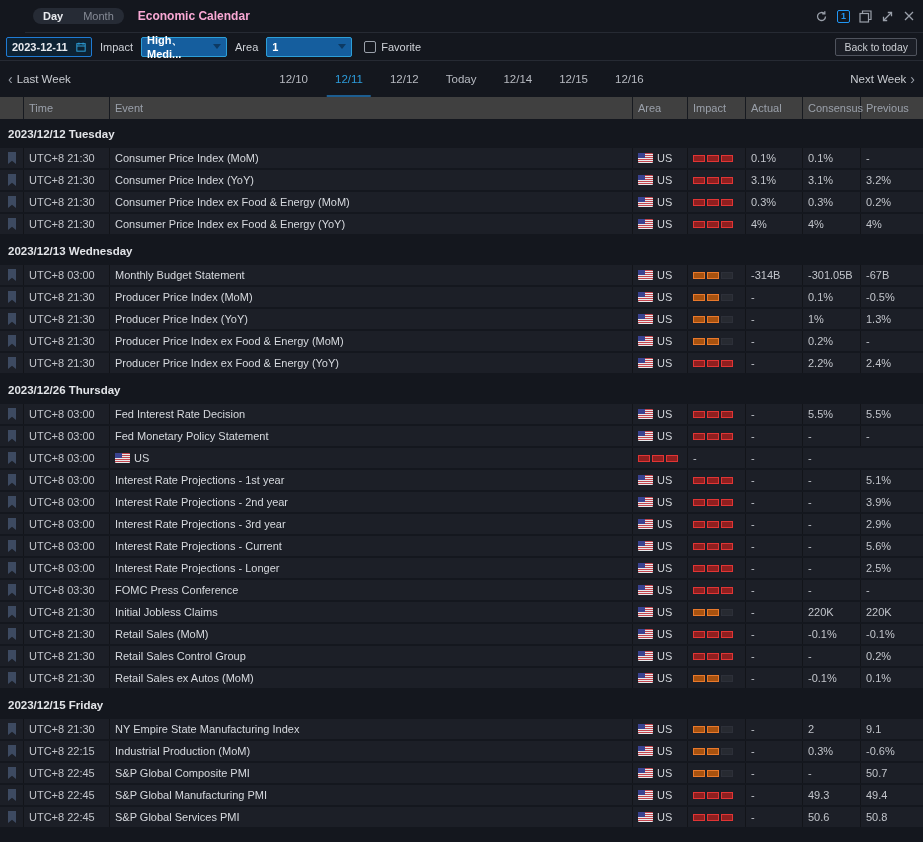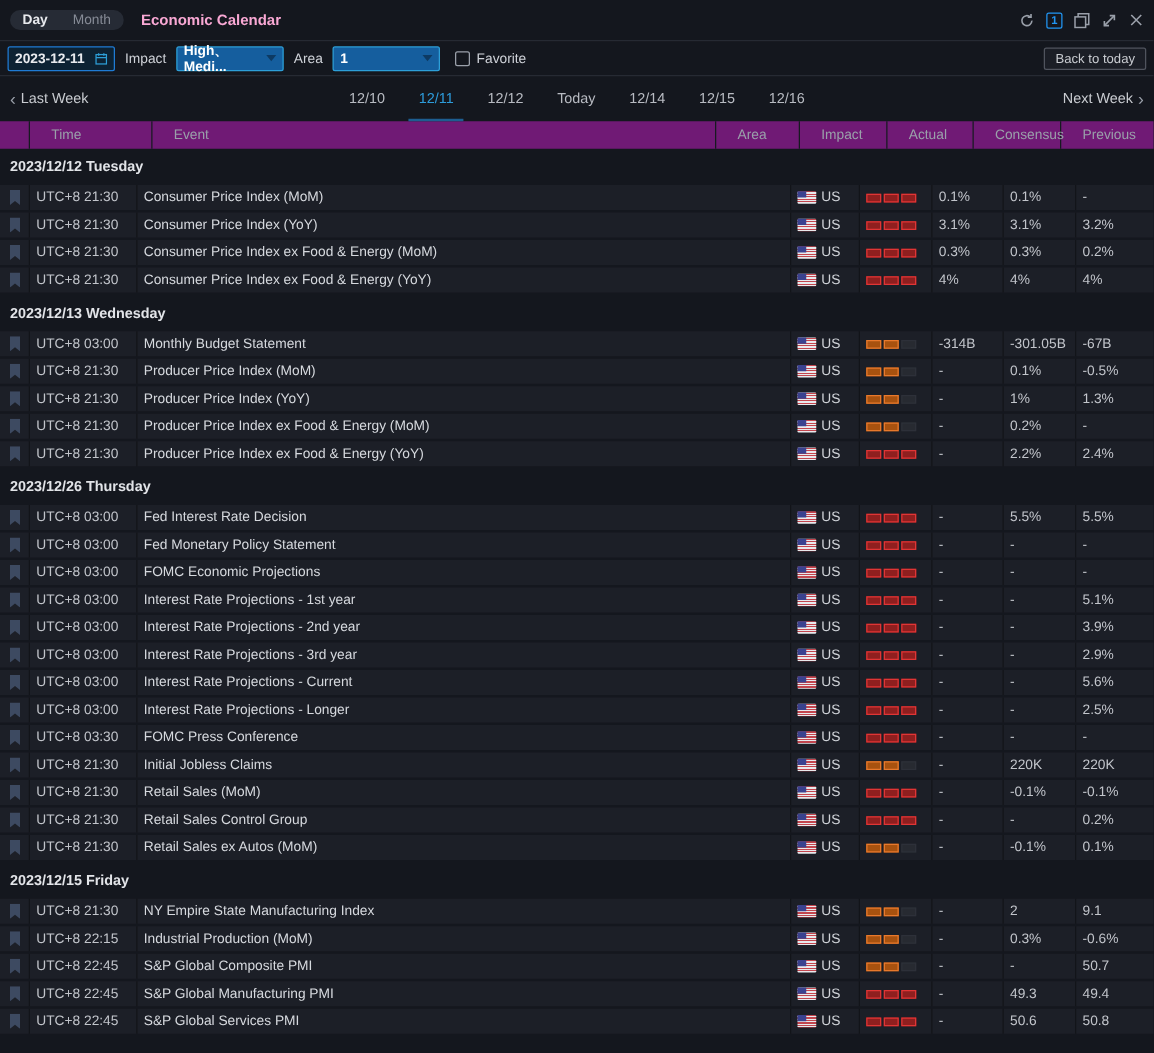--- a/index.html
+++ b/index.html
@@ -10,20 +10,21 @@
     color:#d5d8dd;
     font-size:11px;
     -webkit-font-smoothing:antialiased;
   }
 
   
   .titlebar{
     height:20px; display:flex; align-items:center;
     padding:16px 8px; background:#14171e;
     border-bottom:1px solid #262a33;
+    margin-left:25px;
   }
   .seg{
     display:flex; align-items:center; background:#262b35;
     border-radius:10px; overflow:hidden; height:16px;
   }
   .seg .seg-item{ padding:0 10px; line-height:16px; font-size:11px; cursor:default; }
   .seg .seg-item.active{ color:#e8eaee; font-weight:bold; }
   .seg .seg-item.inactive{ color:#868b96; }
   .page-title{ margin-left:14px; font-weight:bold; font-size:12px; color:#f9a8d4; }
   .tb-icons{ margin-left:auto; display:flex; align-items:center; gap:9px; }
@@ -86,23 +87,22 @@
     content:""; position:absolute; left:-8px; right:-8px; bottom:0; height:2px; background:#1d5e91;
   }
   .wk-next{ margin-left:auto; }
 
   
   .grid-row{
     display:grid;
     grid-template-columns:24px 86px 1fr 55px 58px 57px 58px 62px;
   }
   .thead{
-    height:22px; background:#701a75; color:#9aa0aa; font-size:11px;
+    height:22px; background:#404040; color:#9aa0aa; font-size:11px;
     align-items:center;
-    gap:12px;
   }
   .thead > div{ padding-left:5px; height:100%; display:flex; align-items:center; border-right:1px solid #171a20; }
   .thead > div:last-child{ border-right:none; }
 
   .group-header{
     height:29px; display:flex; align-items:center; padding-left:8px;
     color:#e2e4e8; font-weight:bold; font-size:11.5px;
   }
   .event-row{
     height:20px; background:#1c1f27; margin-bottom:2px; align-items:center;
@@ -483,21 +483,20 @@
     <div>-</div>
     <div>-</div>
   </div>
     <div class="grid-row event-row">
     <div class="cell-bookmark">
       <svg width="10" height="12" viewBox="0 0 10 12">
           <path d="M1 0h8v12L5 8.8 1 12z" fill="#3d4a61"></path>
         </svg>
     </div>
     <div class="cell-time">UTC+8 03:00</div>
-    <div class="cell-event">FOMC Economic Projections</div>
     <div class="cell-area">
       <span class="flag"></span>
       <span>US</span>
     </div>
     <div>
       <span class="impact high">
           <i></i>
           <i></i>
           <i></i>
         </span>

